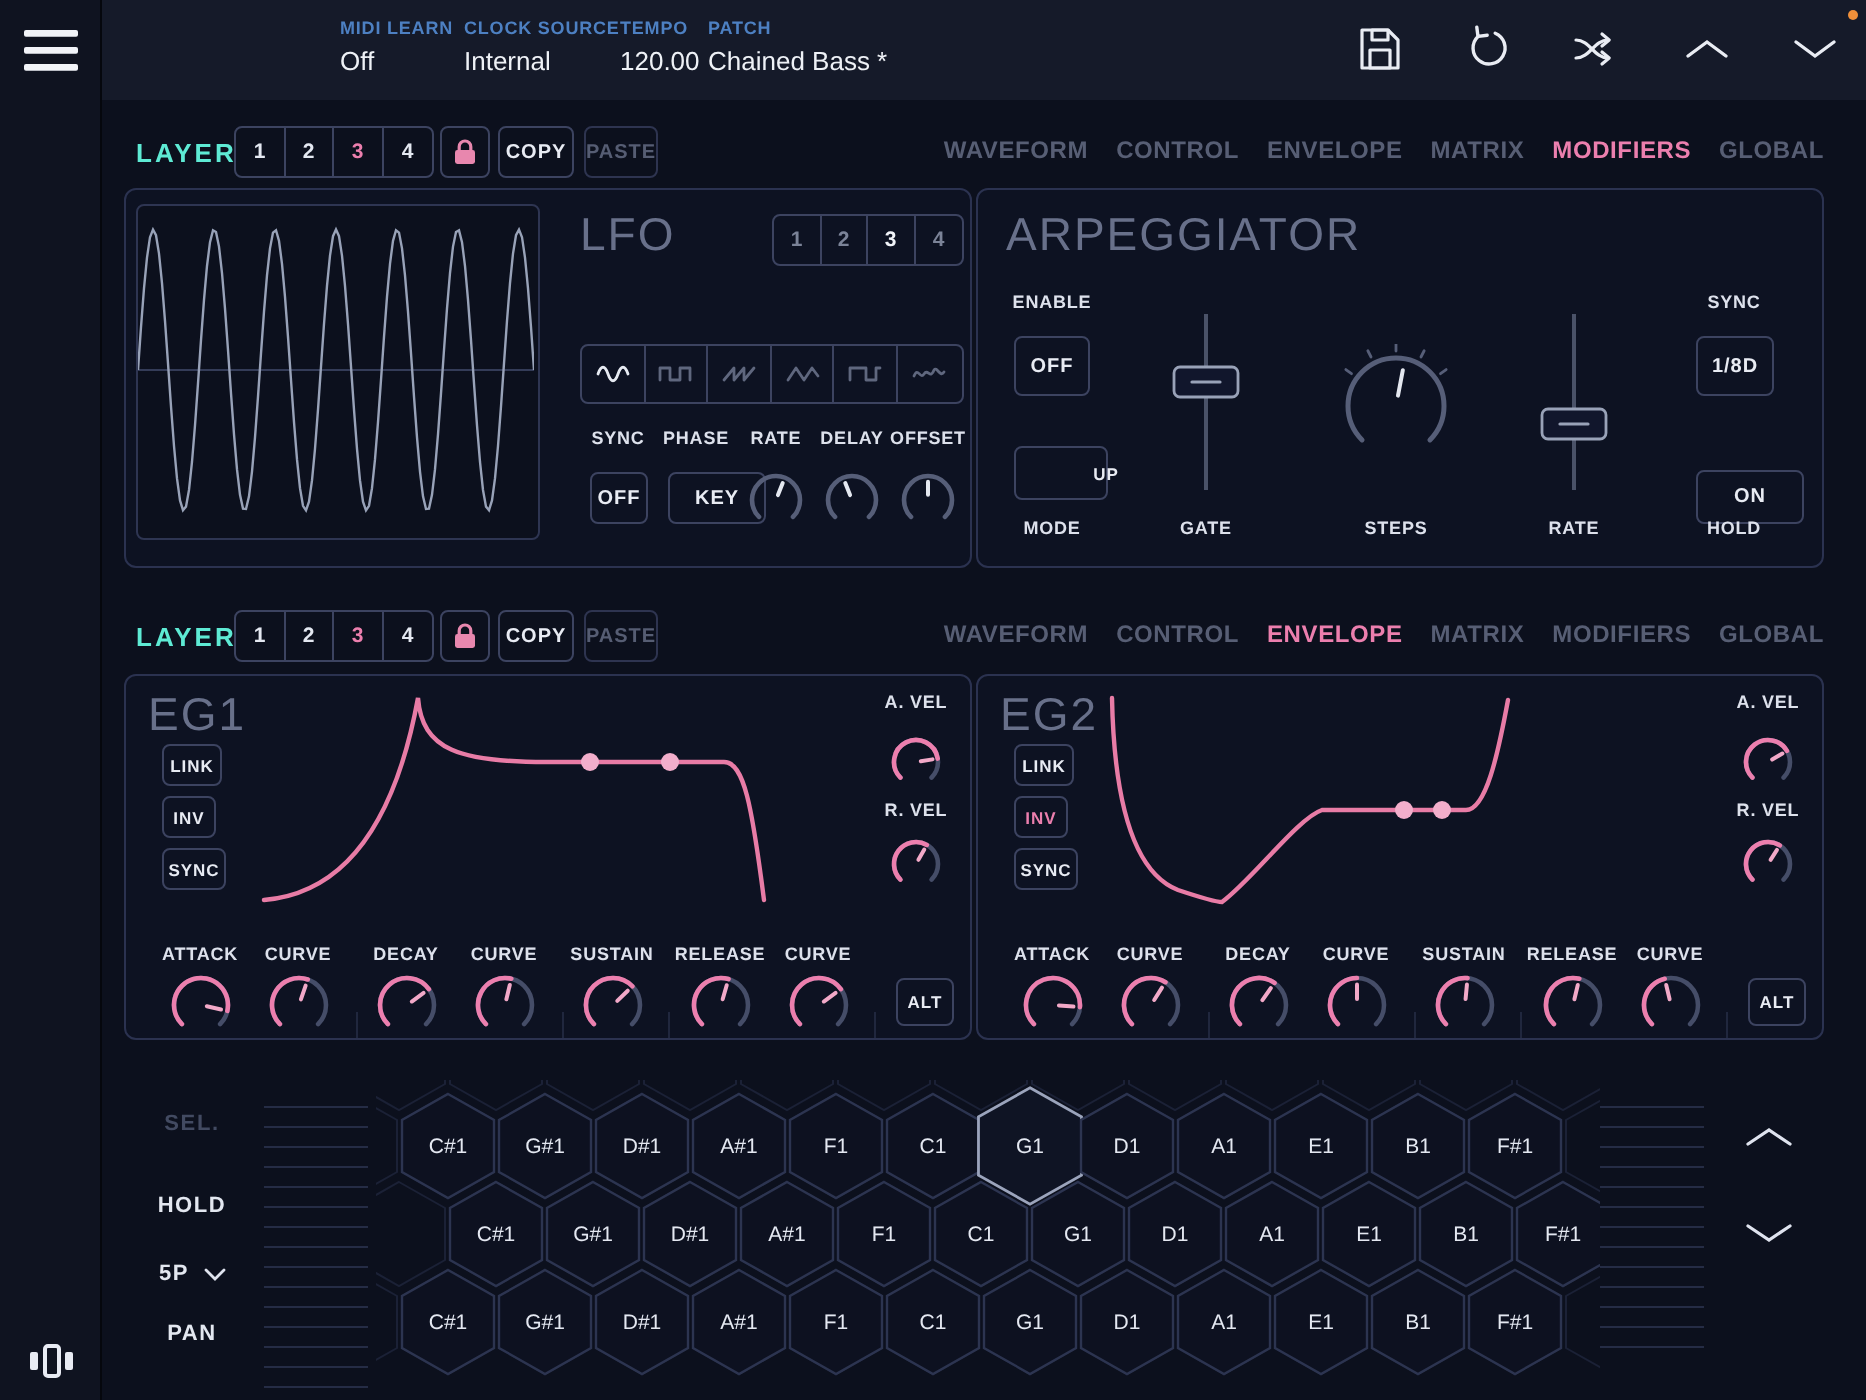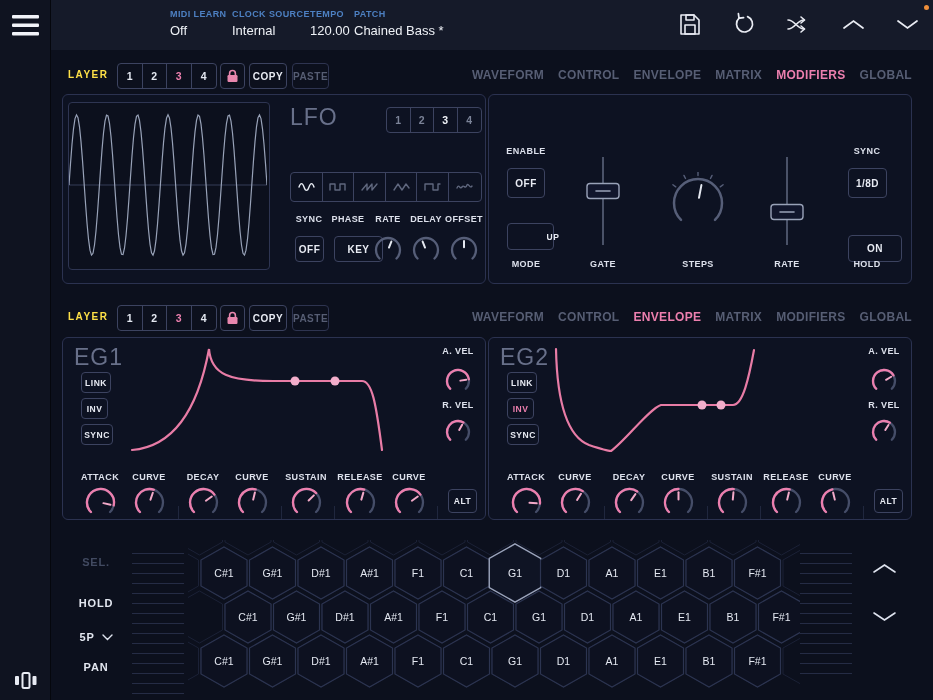--- a/index.html
+++ b/index.html
@@ -24,21 +24,21 @@
   .seg>div{display:flex;align-items:center;justify-content:center;font-size:10.5px;font-weight:600;
            color:#7b8398;border-right:1px solid #3c4360;box-sizing:border-box;}
   .seg>div:last-child{border-right:none;}
   .seg>div.on-white{color:#f0f3f8;}
   .seg>div.on-pink{color:#ec7fae;}
   .tabs{position:absolute;display:flex;gap:14px;right:21px;}
   .tabs>div{font-size:12px;font-weight:600;letter-spacing:.3px;color:#575e74;}
   .tabs>div.on{color:#ec7fae;}
   .ctl-label{position:absolute;transform:translateX(-50%);font-size:9px;font-weight:700;
              letter-spacing:.4px;color:#dde1ec;white-space:nowrap;}
-  .layer-label{position:absolute;font-size:10px;font-weight:600;letter-spacing:1.5px;color:#fde047;}
+  .layer-label{position:absolute;font-size:13px;font-weight:600;letter-spacing:1.5px;color:#5eead4;}
   .col-label{position:absolute;left:66px;width:60px;text-align:center;font-size:11px;font-weight:600;
              letter-spacing:.8px;color:#e3e7f0;}
   .divtick{position:absolute;width:1px;background:#20273e;}
   svg{display:block;}
 </style>
 </head>
 <body>
 
 <div id="app">
 
@@ -136,20 +136,21 @@
     </div>
   <div class="ctl-label" style="left:309px;top:214px;">SYNC</div>
   <div class="ctl-label" style="left:348px;top:214px;">PHASE</div>
   <div class="ctl-label" style="left:388px;top:214px;">RATE</div>
   <div class="ctl-label" style="left:426px;top:214px;">DELAY</div>
   <div class="ctl-label" style="left:464px;top:214px;">OFFSET</div>
   <div class="btn" style="left:295px;top:236px;width:29px;height:26px;">OFF</div>
   <div class="btn" style="left:334px;top:236px;width:49px;height:26px;">KEY</div>
 
   <div class="panel" style="left:488px;top:94px;width:424px;height:190px;"></div>
+  <div class="sec-title" style="left:503px;top:104px;">ARPEGGIATOR</div>
   <div class="ctl-label" style="left:526px;top:146px;">ENABLE</div>
   <div class="btn" style="left:507px;top:168px;width:38px;height:30px;">OFF</div>
   <div class="btn sm" style="left:507px;top:223px;width:38px;height:27px;padding-left:45px;">UP</div>
   <div class="ctl-label" style="left:526px;top:259px;">MODE</div>
   <div class="ctl-label" style="left:603px;top:259px;">GATE</div>
   <div class="ctl-label" style="left:698px;top:259px;">STEPS</div>
   <div class="ctl-label" style="left:787px;top:259px;">RATE</div>
   <div class="ctl-label" style="left:867px;top:146px;">SYNC</div>
   <div class="btn" style="left:848px;top:168px;width:39px;height:30px;">1/8D</div>
   <div class="btn" style="left:848px;top:223px;width:54px;height:27px;margin-top:12px;">ON</div>

